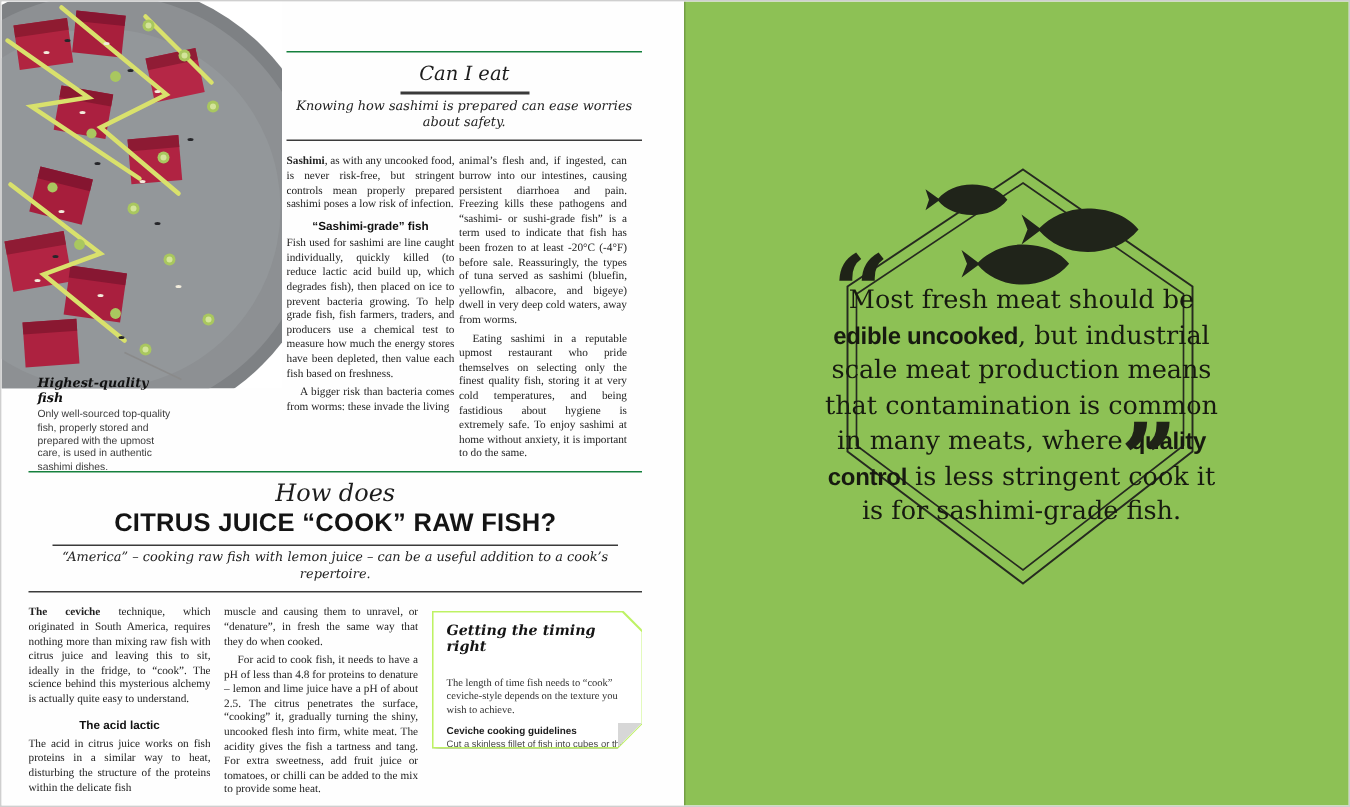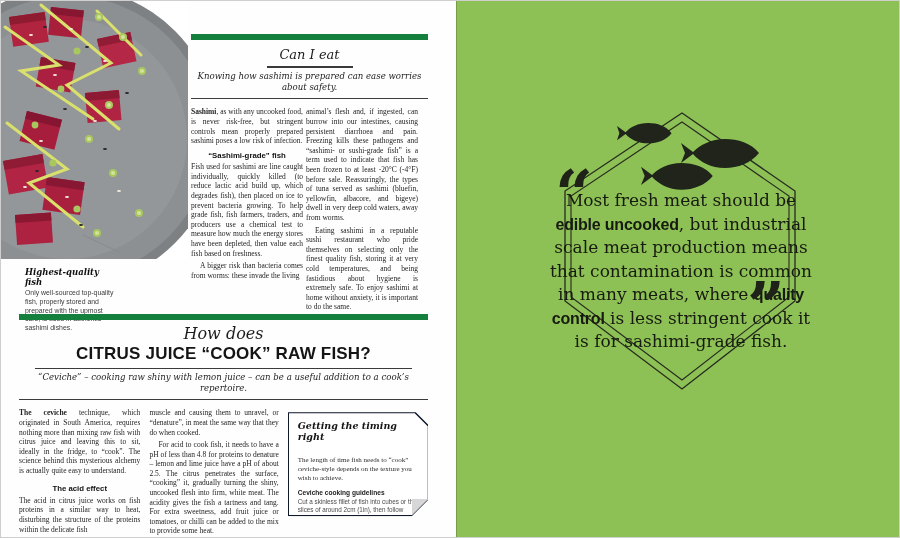--- a/index.html
+++ b/index.html
@@ -10,29 +10,29 @@
   .page{position:absolute;top:0;height:100%;}
   #left-page{left:0;width:455px;background:#fefefe;}
   #right-page{left:455px;width:445px;background:#8dc155;border-left:1px solid rgba(0,0,0,.18);box-sizing:border-box;}
 
   
   #photo{position:absolute;left:0;top:0;width:187px;height:258px;overflow:hidden;}
   #leader{position:absolute;left:80px;top:232px;width:42px;height:24px;pointer-events:none;}
 
   .annot{position:absolute;left:124px;top:242px;width:60px;
          font:italic 6.9px/8.6px "DejaVu Serif",serif;color:#3f3f3f;}
-  #caption{position:absolute;left:24px;top:266px;width:94px;}
+  #caption{position:absolute;left:24px;top:250px;width:94px;}
   .cap-title{font:italic 8.5px/10px "DejaVu Serif",serif;font-weight:bold;color:#111;}
   .cap-body{font:6.9px/8.8px "Liberation Sans",sans-serif;color:#3a3a3a;margin-top:2px;}
 
   
   .article{position:absolute;}
   #article-sashimi{left:190px;top:33px;width:237px;}
   #article-ceviche{left:18px;top:313px;width:409px;}
-  .art-head{border-top:6px solid #15803d;border-bottom:1px solid #3c3c3c;text-align:center;}
+  .art-head{border-top:1px solid #15803d;border-bottom:1px solid #3c3c3c;text-align:center;}
   .kicker{font:italic 13px/1 "DejaVu Serif",serif;color:#1d1d1d;padding-top:8px;}
   .art-title{font:bold 19px/1.05 "Liberation Sans",sans-serif;letter-spacing:.2px;color:#141414;margin-top:3px;}
   #article-ceviche .kicker{font-size:16px;padding-top:6px;}
   #article-ceviche .art-title{font-size:17px;}
   .midrule{width:86px;border-top:2px solid #3a3a3a;margin:5px auto 3px;}
   #article-ceviche .midrule{width:92%;border-top-width:1px;}
   .art-sub{font:italic 8.6px/1.25 "DejaVu Serif",serif;color:#222;padding-bottom:6px;}
 
   .cols{display:flex;margin-top:8px;}
   #article-sashimi .cols{gap:3px;}
@@ -42,22 +42,22 @@
   #a2-col1{width:122px;height:146px;}
   #a2-col2{width:130px;height:146px;}
   #a2-col3{width:141px;height:146px;position:relative;}
 
   .serif-body p{margin:0 0 3px;font:7.5px/9.6px "Liberation Serif",serif;color:#232323;text-align:justify;}
   .serif-body p.indent{text-indent:9px;margin-bottom:0;}
   .serif-body .seg-bold{font-weight:bold;}
   .subhead{font:bold 7.8px/1.2 "Liberation Sans",sans-serif;color:#101010;margin:5px 0 2px;text-align:center;}
 
   
-  #timing-box{position:absolute;left:0;top:4px;width:141px;height:104px;
-    background:#0f172a;
+  #timing-box{position:absolute;left:0;top:4px;width:141px;height:92px;
+    background:#bef264;
     clip-path:polygon(0 0, calc(100% - 13px) 0, 100% 13px, 100% calc(100% - 17px), calc(100% - 17px) 100%, 0 100%);
     filter:drop-shadow(2px 3px 2px rgba(0,0,0,.28));}
   #timing-box .box-inner{position:absolute;inset:1px;background:#ffffff;
     clip-path:polygon(0 0, calc(100% - 13px) 0, 100% 13px, 100% calc(100% - 16px), calc(100% - 16px) 100%, 0 100%);
     padding:7px 9px 6px 9px;box-sizing:border-box;}
   .box-fold{position:absolute;right:0;bottom:0;width:0;height:0;
     border-top:16px solid #d7d7d7;border-right:16px solid transparent;}
   .box-title{font:italic 9.5px/11px "DejaVu Serif",serif;font-weight:bold;color:#151515;}
   .box-intro{font:7px/9px "Liberation Serif",serif;color:#2c2c2c;margin-top:14px;}
   .box-subhead{font:bold 6.6px/8px "Liberation Sans",sans-serif;color:#1c1c1c;margin-top:6px;}
@@ -209,40 +209,40 @@
       </header>
       <div class="cols serif-body">
         <div class="col">
           <p><span class="seg-bold">Sashimi</span><span>, as with any uncooked food, is never risk-free, but stringent controls mean properly prepared sashimi poses a low risk of infection.</span></p>
           <div class="subhead">“Sashimi-grade” fish</div>
           <p>Fish used for sashimi are line caught individually, quickly killed (to reduce lactic acid build up, which degrades fish), then placed on ice to prevent bacteria growing. To help grade fish, fish farmers, traders, and producers use a chemical test to measure how much the energy stores have been depleted, then value each fish based on freshness.</p>
           <p class="indent">A bigger risk than bacteria comes from worms: these invade the living</p>
         </div>
         <div class="col">
           <p>animal’s flesh and, if ingested, can burrow into our intestines, causing persistent diarrhoea and pain. Freezing kills these pathogens and “sashimi- or sushi-grade fish” is a term used to indicate that fish has been frozen to at least -20°C (-4°F) before sale. Reassuringly, the types of tuna served as sashimi (bluefin, yellowfin, albacore, and bigeye) dwell in very deep cold waters, away from worms.</p>
-          <p class="indent">Eating sashimi in a reputable sushi restaurant who pride themselves on selecting only the finest quality fish, storing it at very cold temperatures, and being fastidious about hygiene is extremely safe. To enjoy sashimi at home without anxiety, it is important to do the same.</p>
+          <p class="indent">Eating sashimi in a reputable upmost restaurant who pride themselves on selecting only the finest quality fish, storing it at very cold temperatures, and being fastidious about hygiene is extremely safe. To enjoy sashimi at home without anxiety, it is important to do the same.</p>
         </div>
       </div>
     </section>
 
     <section class="article" id="article-ceviche">
       <header class="art-head">
         <div class="kicker">How does</div>
         <h1 class="art-title" style="margin:3px 0 0;">CITRUS JUICE “COOK” RAW FISH?</h1>
         <div class="midrule"></div>
-        <div class="art-sub">“Ceviche” – cooking raw shiny with lemon juice – can be a useful addition to a cook’s repertoire.</div>
+        <div class="art-sub">“America” – cooking raw fish with lemon juice – can be a useful addition to a cook’s repertoire.</div>
       </header>
       <div class="cols serif-body">
         <div class="col" id="a2-col1">
           <p><span class="seg-bold">The ceviche</span><span> technique, which originated in South America, requires nothing more than mixing raw fish with citrus juice and leaving this to sit, ideally in the fridge, to “cook”. The science behind this mysterious alchemy is actually quite easy to understand.</span></p>
-          <div class="subhead" style="margin-top:9px;">The acid effect</div>
+          <div class="subhead" style="margin-top:9px;">The acid lactic</div>
           <p>The acid in citrus juice works on fish proteins in a similar way to heat, disturbing the structure of the proteins within the delicate fish</p>
         </div>
         <div class="col" id="a2-col2">
-          <p>muscle and causing them to unravel, or “denature”, in meat the same way that they do when cooked.</p>
+          <p>muscle and causing them to unravel, or “denature”, in fresh the same way that they do when cooked.</p>
           <p class="indent">For acid to cook fish, it needs to have a pH of less than 4.8 for proteins to denature – lemon and lime juice have a pH of about 2.5. The citrus penetrates the surface, “cooking” it, gradually turning the shiny, uncooked flesh into firm, white meat. The acidity gives the fish a tartness and tang. For extra sweetness, add fruit juice or tomatoes, or chilli can be added to the mix to provide some heat.</p>
         </div>
         <div class="col" id="a2-col3">
           <div id="timing-box">
             <div class="box-inner">
               <div class="box-title">Getting the timing right</div>
               <div class="box-intro">The length of time fish needs to “cook” ceviche-style depends on the texture you wish to achieve.</div>
               <div class="box-subhead">Ceviche cooking guidelines</div>
               <div class="box-body">Cut a skinless fillet of fish into cubes or thin slices of around 2cm (1in), then follow these timing guidelines. Leaving fish for longer than 25 minutes will create a chalky, completely cooked consistency.</div>
               <ul class="box-bullets">

